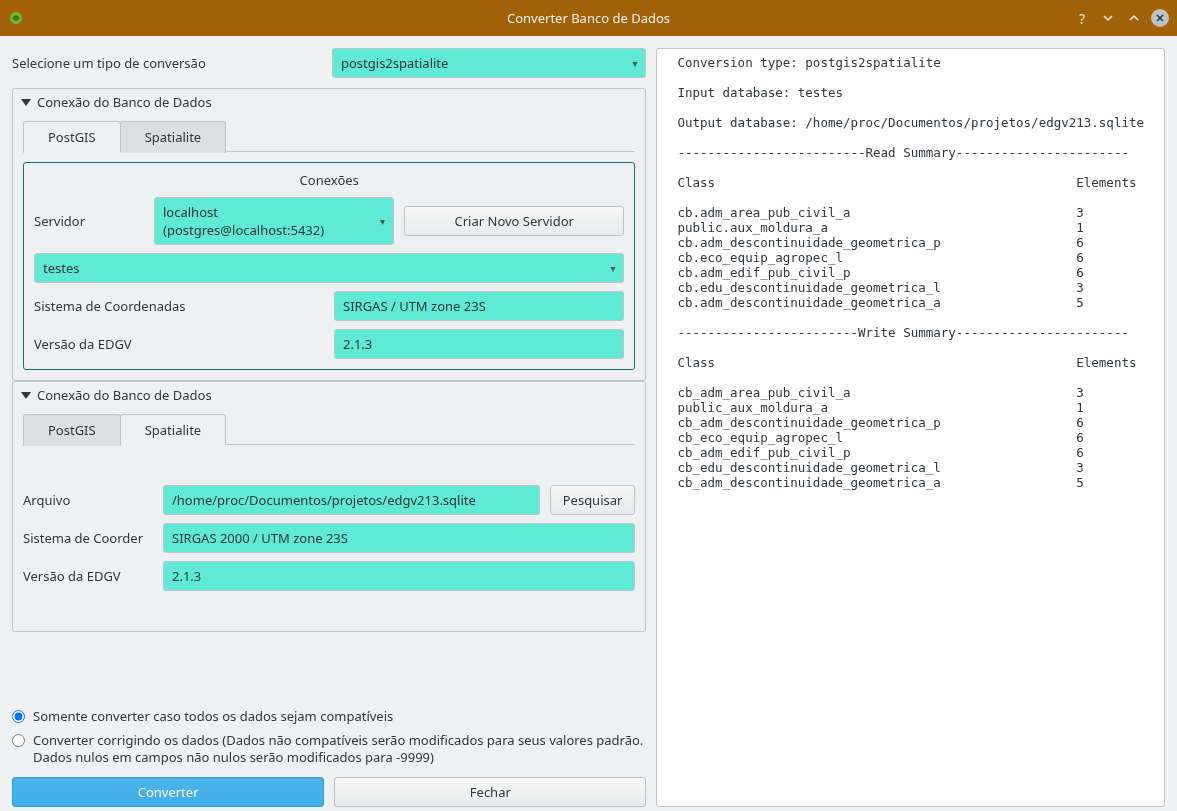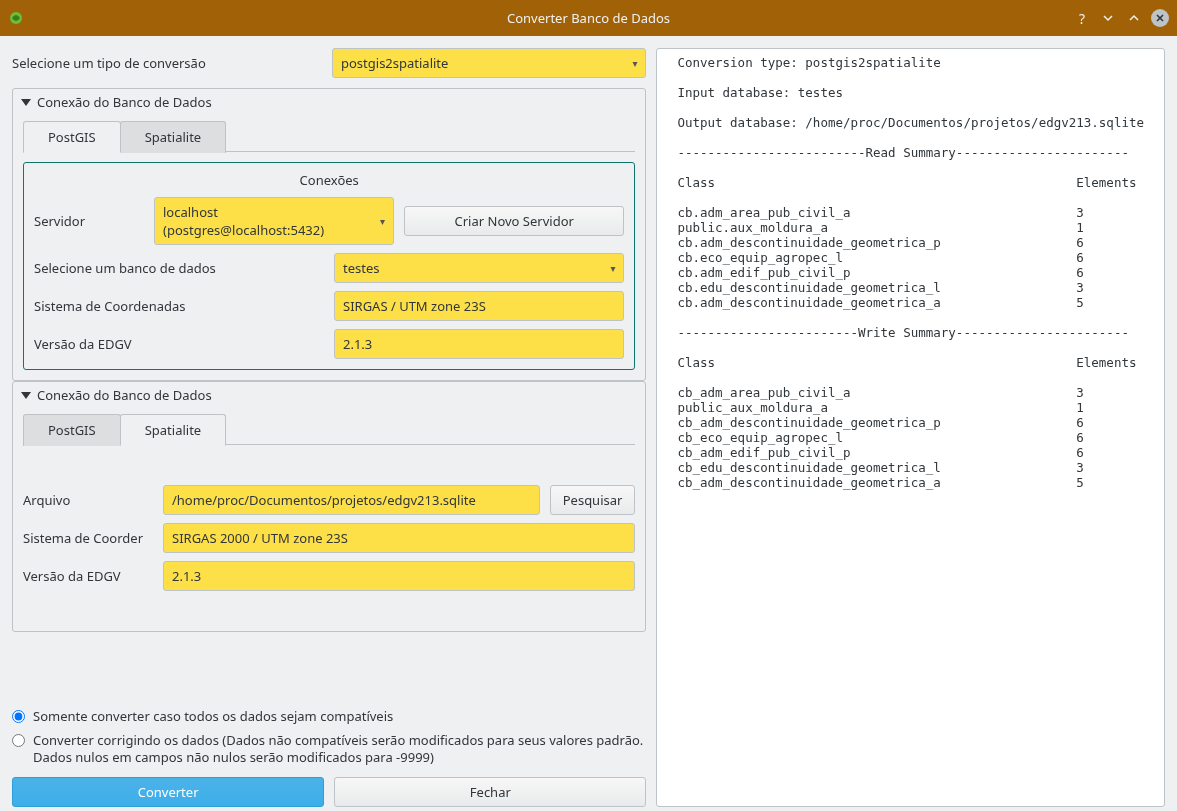--- a/index.html
+++ b/index.html
@@ -71,21 +71,21 @@
       overflow: auto;
       line-height: 1.2;
     }
     .row {
       display: flex;
       align-items: center;
       margin-bottom: 10px;
     }
     .row label.lbl { width: 320px; }
     .combo, input[type="text"], select {
-      background: #fde047;
+      background: #5eead4;
       border: 1px solid #bdc3c7;
       border-radius: 3px;
       padding: 5px 8px;
       font-size: 13px;
       font-family: inherit;
       color: #31363b;
     }
     .combo {
       display: flex; align-items: center; justify-content: space-between;
       cursor: pointer;
@@ -222,21 +222,20 @@
         <div class="form-row">
           <span class="flabel" style="width:110px">Servidor</span>
           <div class="combo" style="width:240px">
             <span>localhost (postgres@localhost:5432)</span>
             <span class="chev">▾</span>
           </div>
           <button class="btn" style="flex:1">Criar Novo Servidor</button>
         </div>
 
         <div class="form-row">
-          <span class="flabel" style="width:290px">Selecione um banco de dados</span>
           <div class="combo" style="flex:1">
             <span>testes</span>
             <span class="chev">▾</span>
           </div>
         </div>
 
         <div class="form-row">
           <span class="flabel" style="width:290px">Sistema de Coordenadas</span>
           <input type="text" style="flex: 1 1 0%;" value="SIRGAS / UTM zone 23S">
         </div>

